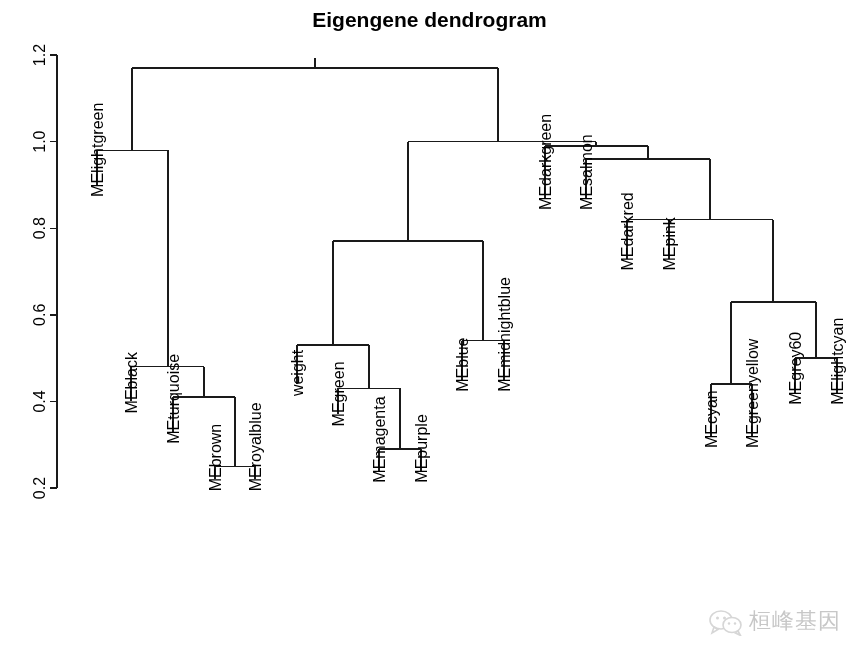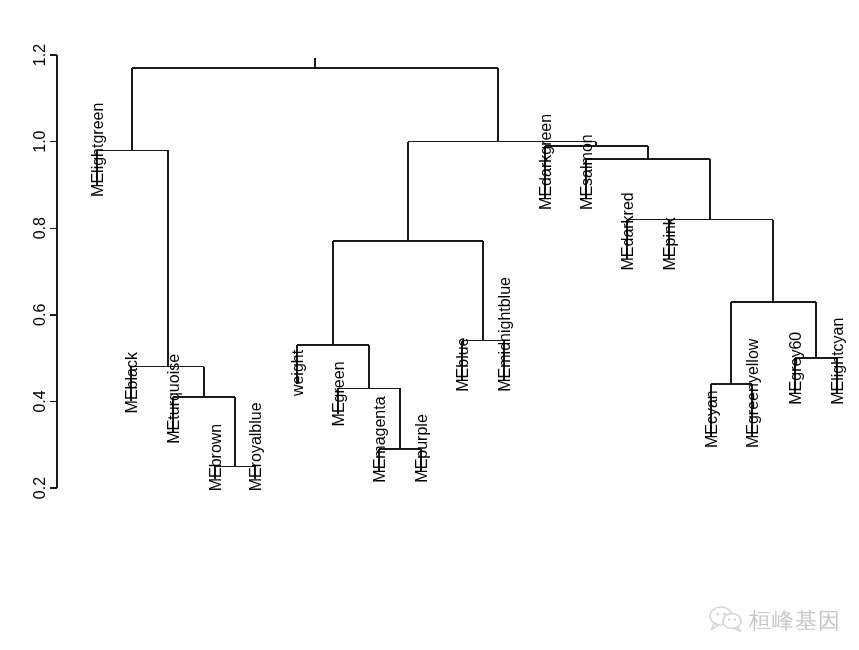--- a/index.html
+++ b/index.html
@@ -29,40 +29,41 @@
   #plot-svg {
     position: absolute;
     left: 0;
     top: 0;
   }
   #watermark {
     position: absolute;
     right: 18px;
     bottom: 14px;
     display: flex;
-    align-items: flex-start;
+    align-items: flex-end;
     gap: 6px;
     opacity: 0.55;
   }
   #watermark .wm-text {
     font-size: 22px;
     color: #9a9a9a;
     font-family: "DejaVu Sans", sans-serif;
     letter-spacing: 1px;
   }
   #watermark .wm-icon {
     display: inline-block;
     line-height: 0;
   }
 </style>
 </head>
 <body>
 
 <div id="root">
 
+  <div id="chart-title">Eigengene dendrogram</div>
 
   <svg id="plot-svg" width="859" height="650" xmlns="http://www.w3.org/2000/svg">
       <line x1="57" y1="55" x2="57" y2="488" stroke="#1a1a1a" stroke-width="1.4" shape-rendering="crispEdges"></line>
       <line x1="50" y1="488" x2="57" y2="488" stroke="#1a1a1a" stroke-width="1.4" shape-rendering="crispEdges"></line>
       <text x="45" y="488" font-size="16" font-family="&quot;Liberation Sans&quot;, sans-serif" fill="#000000" text-anchor="middle" transform="rotate(-90 45 488)">0.2</text>
       <line x1="50" y1="401.4" x2="57" y2="401.4" stroke="#1a1a1a" stroke-width="1.4" shape-rendering="crispEdges"></line>
       <text x="45" y="401.4" font-size="16" font-family="&quot;Liberation Sans&quot;, sans-serif" fill="#000000" text-anchor="middle" transform="rotate(-90 45 401.4)">0.4</text>
       <line x1="50" y1="314.8" x2="57" y2="314.8" stroke="#1a1a1a" stroke-width="1.4" shape-rendering="crispEdges"></line>
       <text x="45" y="314.8" font-size="16" font-family="&quot;Liberation Sans&quot;, sans-serif" fill="#000000" text-anchor="middle" transform="rotate(-90 45 314.8)">0.6</text>
       <line x1="50" y1="228.19999999999996" x2="57" y2="228.19999999999996" stroke="#1a1a1a" stroke-width="1.4" shape-rendering="crispEdges"></line>

